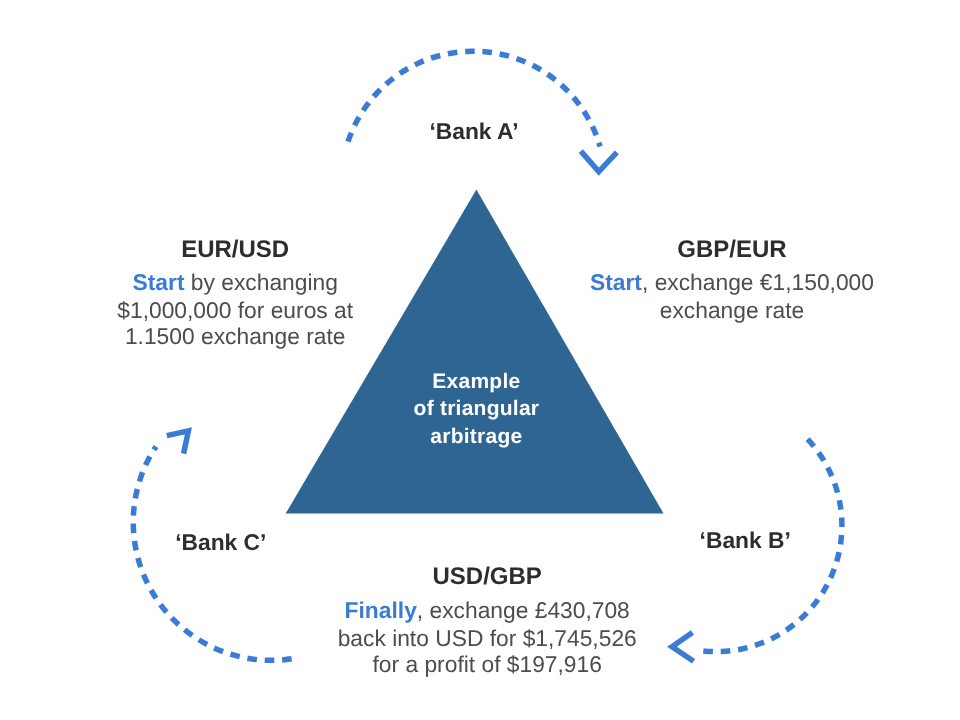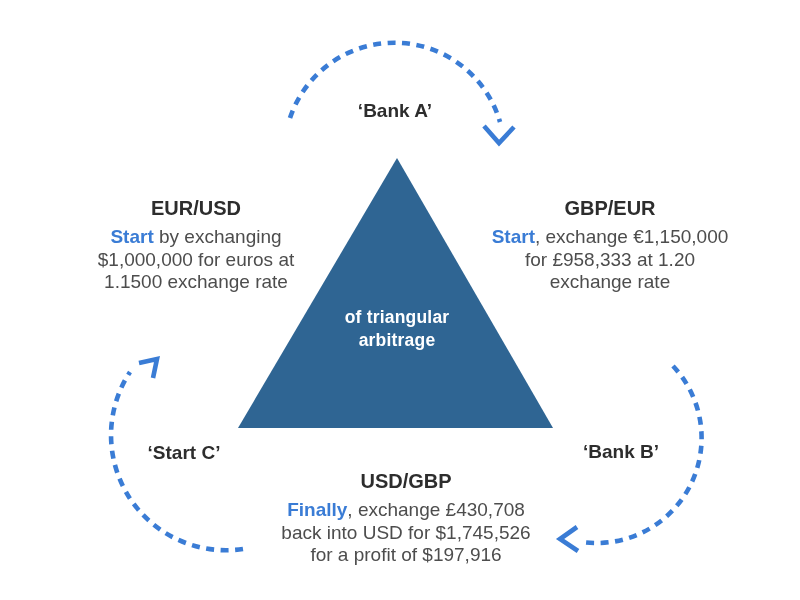--- a/index.html
+++ b/index.html
@@ -75,48 +75,48 @@
     <polyline class="arrowhead" points="484,126 499,143 514,127" stroke="#3A7CD5"></polyline>
 
     <path class="arc" d="M 673 366 A 105 105 0 0 1 582 542" stroke="#3A7CD5"></path>
     <polyline class="arrowhead" points="577,527 560,539 578,551" stroke="#3A7CD5"></polyline>
 
     <path class="arc" d="M 243 549 A 115 115 0 0 1 130 372" stroke="#3A7CD5"></path>
     <polyline class="arrowhead" points="139,363 157,359 153,378" stroke="#3A7CD5"></polyline>
   </svg>
 
   <div class="caption">
+    <div>Example</div>
     <div>of triangular</div>
     <div>arbitrage</div>
   </div>
 
   <div class="step step-eur-usd">
     <div class="step-title">EUR/USD</div>
     <div class="step-body">
       <div><span class="lead">Start</span><span> by exchanging</span></div>
       <div>$1,000,000 for euros at</div>
       <div>1.1500 exchange rate</div>
     </div>
   </div>
 
   <div class="step step-gbp-eur">
     <div class="step-title">GBP/EUR</div>
     <div class="step-body">
       <div><span class="lead">Start</span><span>, exchange €1,150,000</span></div>
-      <div>for £958,333 at 1.20</div>
       <div>exchange rate</div>
     </div>
   </div>
 
   <div class="step step-usd-gbp">
     <div class="step-title">USD/GBP</div>
     <div class="step-body">
       <div><span class="lead">Finally</span><span>, exchange £430,708</span></div>
       <div>back into USD for $1,745,526</div>
       <div>for a profit of $197,916</div>
     </div>
   </div>
 
   <div class="bank bank-b">‘Bank B’</div>
   <div class="bank bank-a">‘Bank A’</div>
-  <div class="bank bank-c">‘Start C’</div>
+  <div class="bank bank-c">‘Bank C’</div>
 
 </div>
 
 </body></html>

